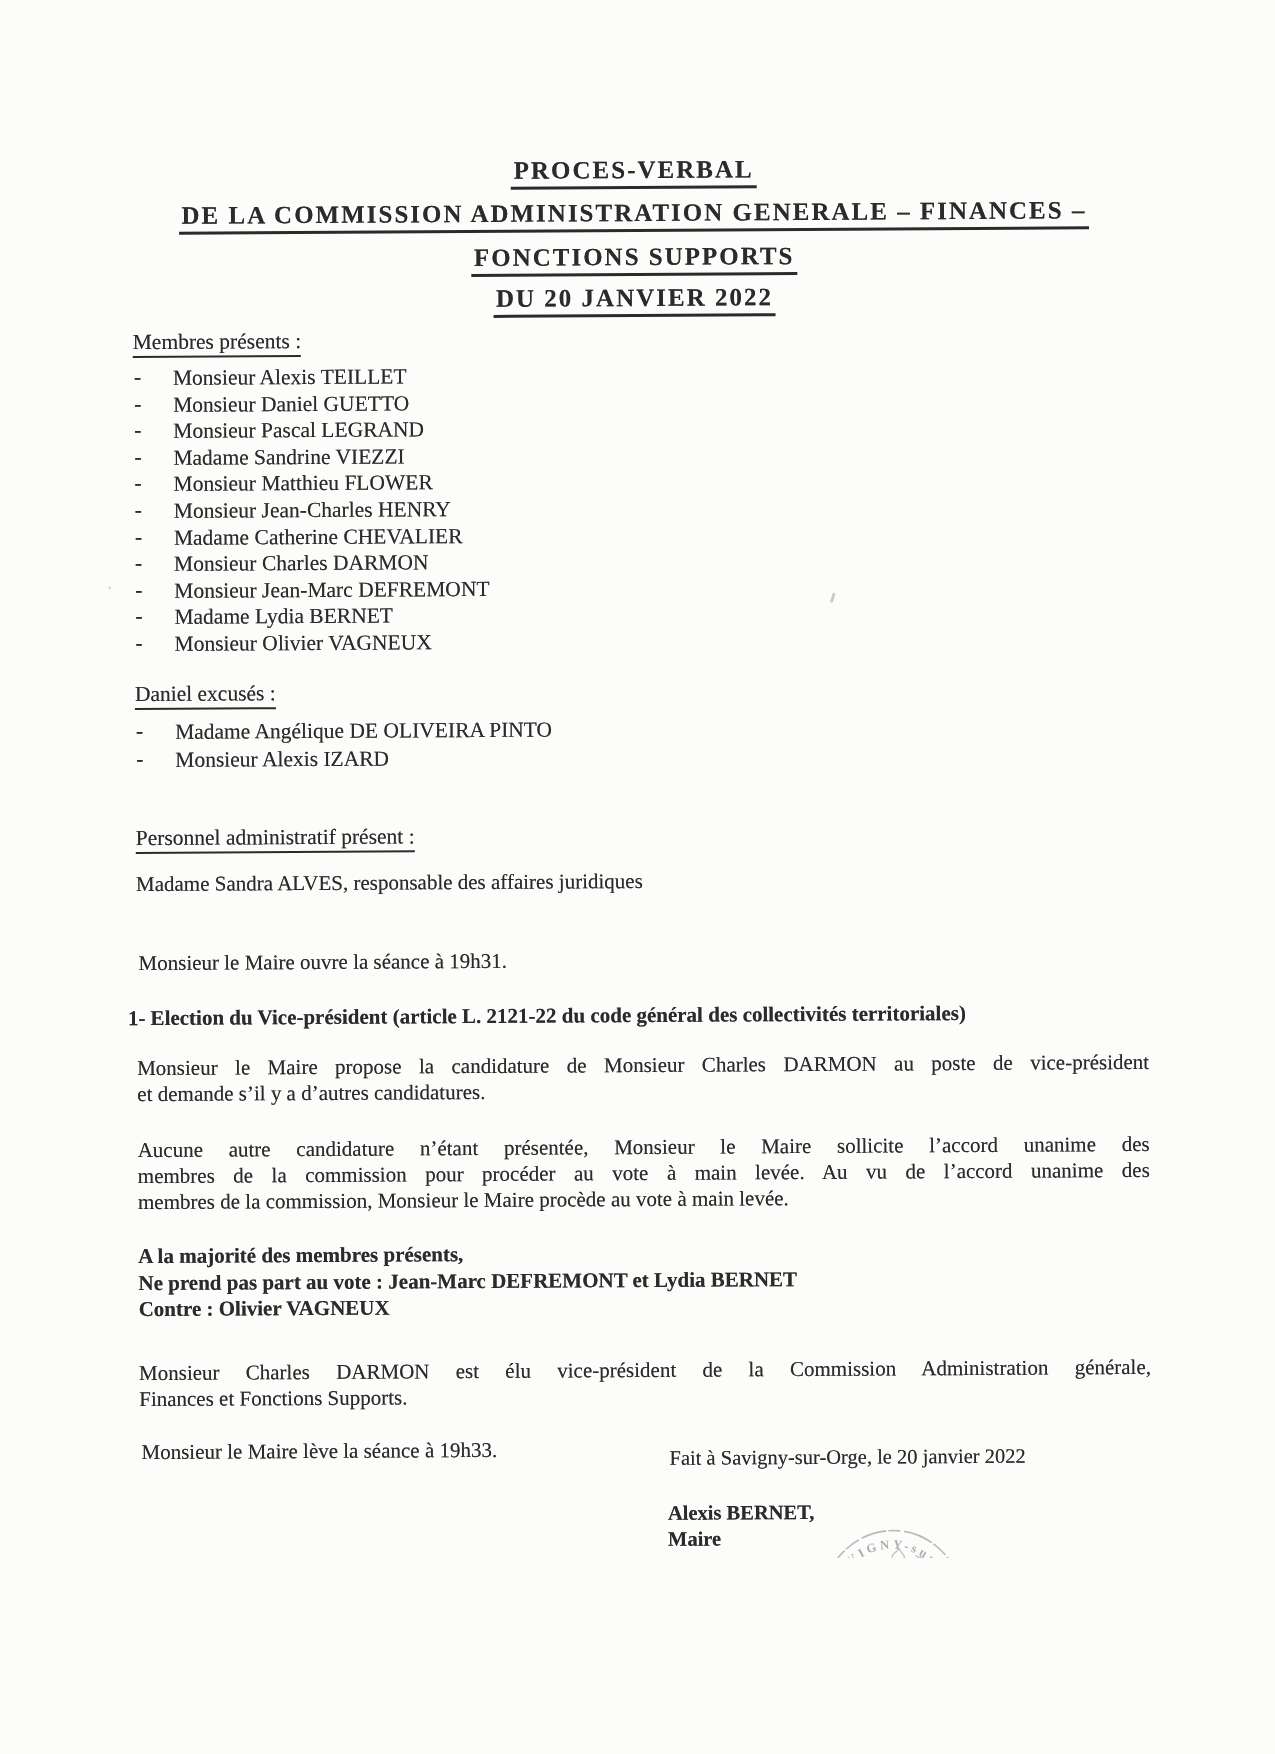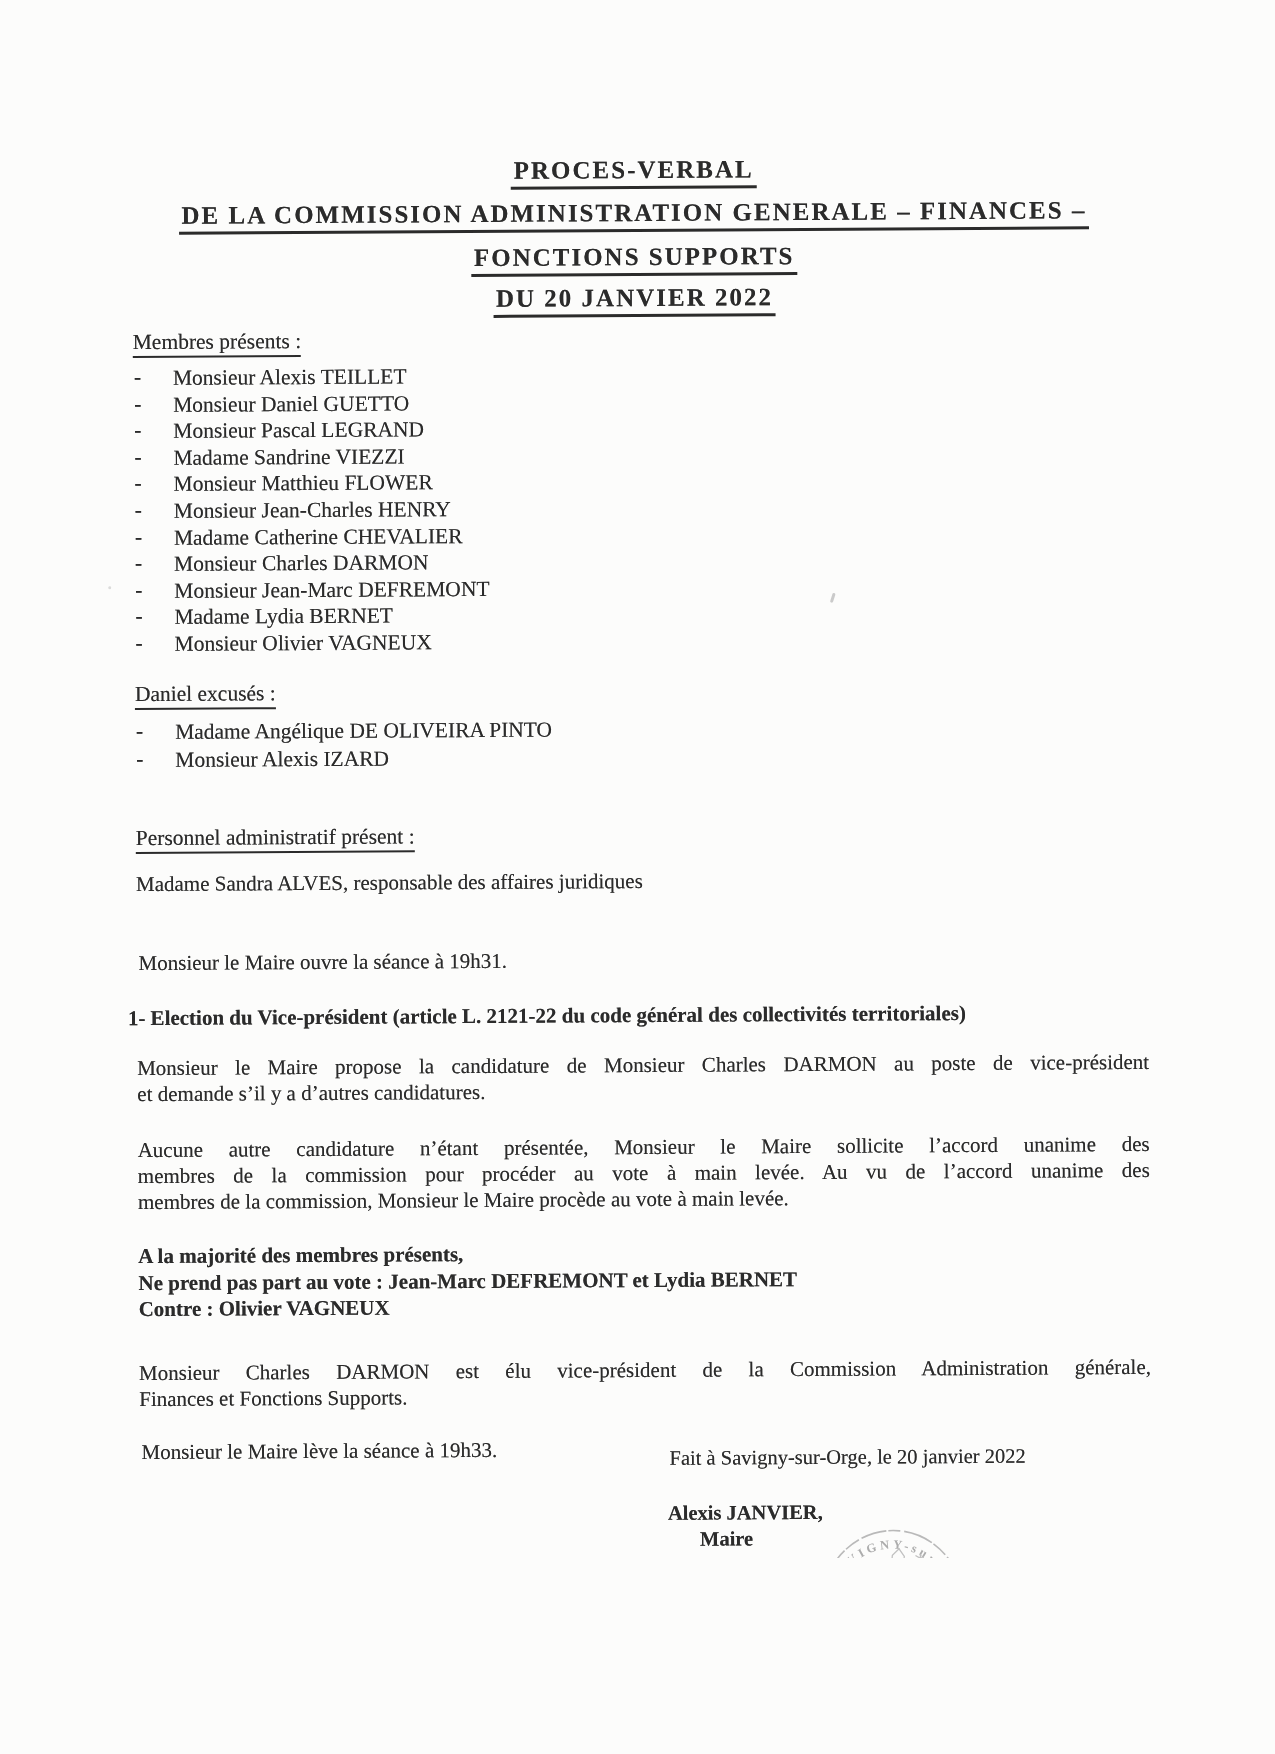--- a/index.html
+++ b/index.html
@@ -95,22 +95,22 @@
     </div>
 
     <div class="abs txt body para" style="top:1357px">
       <div class="j">Monsieur Charles DARMON est élu vice-président de la Commission Administration générale,</div>
       <div>Finances et Fonctions Supports.</div>
     </div>
 
     <div class="abs txt body" style="left:138px; top:1436px">Monsieur le Maire lève la séance à 19h33.</div>
 
     <div class="abs txt sig-block" style="left:666px; top:1447px">Fait à Savigny-sur-Orge, le 20 janvier 2022</div>
-    <div class="abs txt sig-block bold" style="left:664px; top:1502px">Alexis JANVIER,</div>
-    <div class="abs txt sig-block bold" style="left:696px; top:1528px">Maire</div>
+    <div class="abs txt sig-block bold" style="left:664px; top:1502px">Alexis BERNET,</div>
+    <div class="abs txt sig-block bold" style="left:664px; top:1528px">Maire</div>
 
     <svg class="abs" style="left:812px; top:1527px" width="152" height="158" viewBox="0 0 152 158">
       <g transform="rotate(6 76 80)" opacity="0.9">
         <defs>
           <path id="arcTop" d="M 20.9 94.8 A 57 57 0 1 1 122.7 112.7" fill="none"></path>
           <path id="arcBottom" d="M 35 108.7 A 50 50 0 0 0 117 108.7" fill="none"></path>
         </defs>
         <ellipse cx="76" cy="80" rx="71" ry="75" fill="none" stroke="#b2b2b2" stroke-width="1.6" stroke-dasharray="16 3 26 2 12 4 30 2"></ellipse>
         <text font-family="Liberation Serif, serif" font-size="12.5" font-weight="bold" letter-spacing="3.2" fill="#a4a4a4">
           <textPath href="#arcTop" startOffset="1%">DE SAVIGNY-sur-ORGE</textPath>

